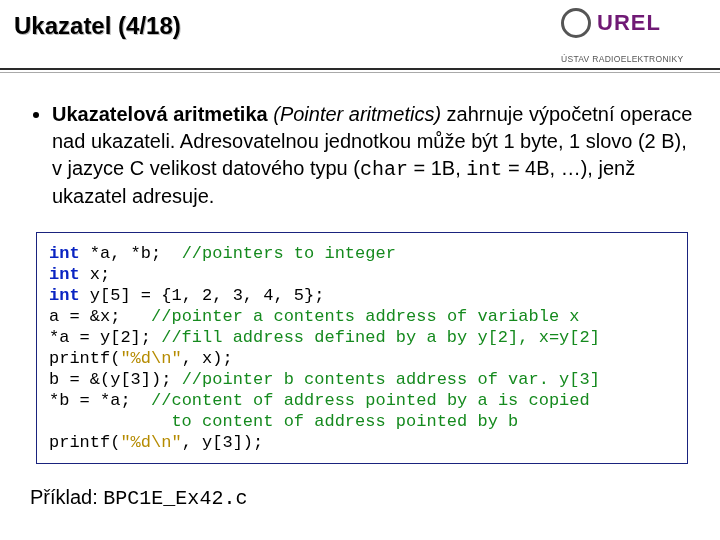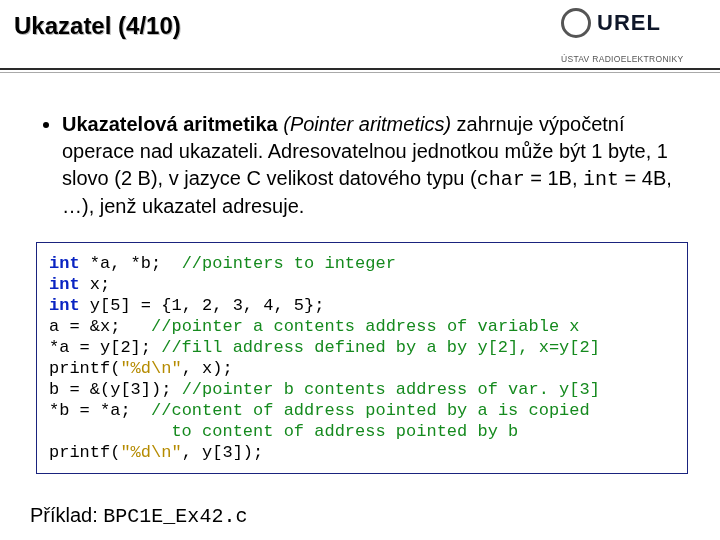--- a/index.html
+++ b/index.html
@@ -2,44 +2,44 @@
 <html><head>
 <meta charset="utf-8">
 <style>
   html,body{margin:0;padding:0;width:720px;height:540px;background:#fff;font-family:Arial,Helvetica,sans-serif;color:#000;overflow:hidden}
   .slide{position:relative;width:720px;height:540px;box-sizing:border-box}
   .header{position:relative;height:66px;padding:12px 14px 0 14px;box-sizing:border-box}
   .title{font-size:24px;font-weight:bold;text-shadow:1px 1px 0 #bbb}
   .logo{position:absolute;right:14px;top:8px;width:145px}
   .logo-row{display:flex;align-items:center;gap:6px}
   .ring{width:30px;height:30px;border:3px solid #555;border-radius:50%;box-sizing:border-box}
-  .urel{font-size:22px;font-weight:bold;letter-spacing:1px;color:#0f172a}
+  .urel{font-size:22px;font-weight:bold;letter-spacing:1px;color:#701a75}
   .sub{font-size:8.5px;color:#555;letter-spacing:0.3px;margin-top:16px}
   .rules{margin-top:2px}
   .rule1{height:2px;background:#2a2a2a}
   .rule2{height:1px;background:#aaa;margin-top:2px}
   .body{padding:24px 22px 0 22px}
-  ul.bullet{margin:14px;padding-left:26px}
+  ul.bullet{margin:4px;padding-left:26px}
   ul.bullet li{font-size:20px;line-height:27px;text-align:left}
-  .codebox{margin:22px 10px 16px 14px;border:1.5px solid #1a237e;padding:10px 12px;font-family:"Courier New",monospace;font-size:17px;line-height:21px;white-space:pre;color:#000}
+  .codebox{margin:22px 10px 8px 14px;border:1.5px solid #1a237e;padding:10px 12px;font-family:"Courier New",monospace;font-size:17px;line-height:21px;white-space:pre;color:#000}
   .kw{color:#0a24c2;font-weight:bold}
   .cm{color:#158a1e}
   .ystr{color:#b58b00}
   .example{padding:14px 0 0 8px;font-size:20px}
   .example .mono{font-family:Liberation Mono, monospace}
   em{font-style:italic}
   .mono-inline{font-family:"Courier New",monospace}
 </style>
 </head>
 <body>
 
 <div class="slide">
 
   <div class="header">
-    <div class="title">Ukazatel (4/10)</div>
+    <div class="title">Ukazatel (4/18)</div>
     <div class="logo">
       <div class="logo-row">
         <div class="ring"></div>
         <div class="urel">UREL</div>
       </div>
       <div class="sub">ÚSTAV RADIOELEKTRONIKY</div>
     </div>
   </div>
   <div class="rules">
     <div class="rule1"></div>

